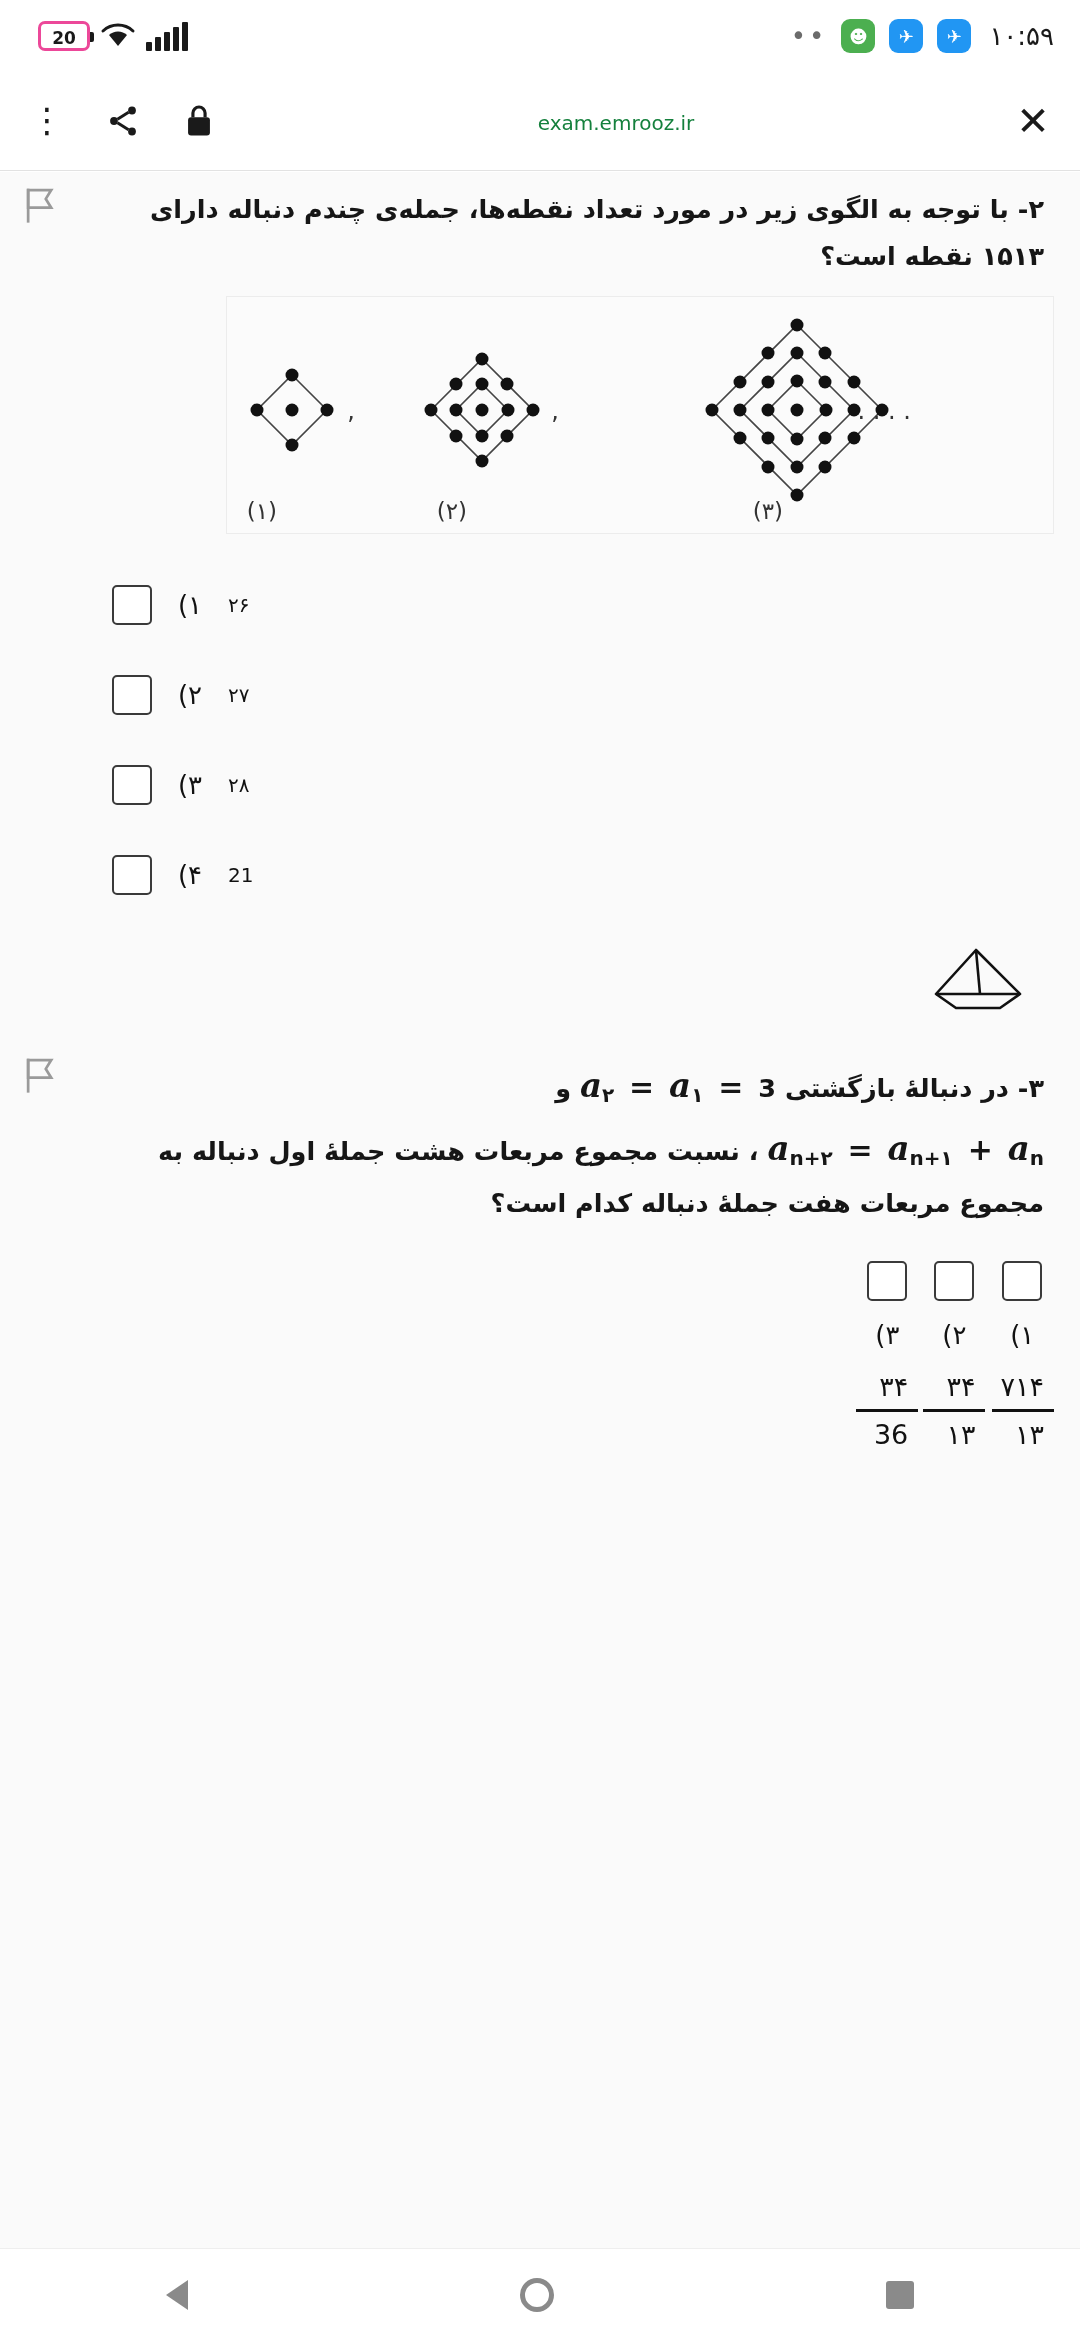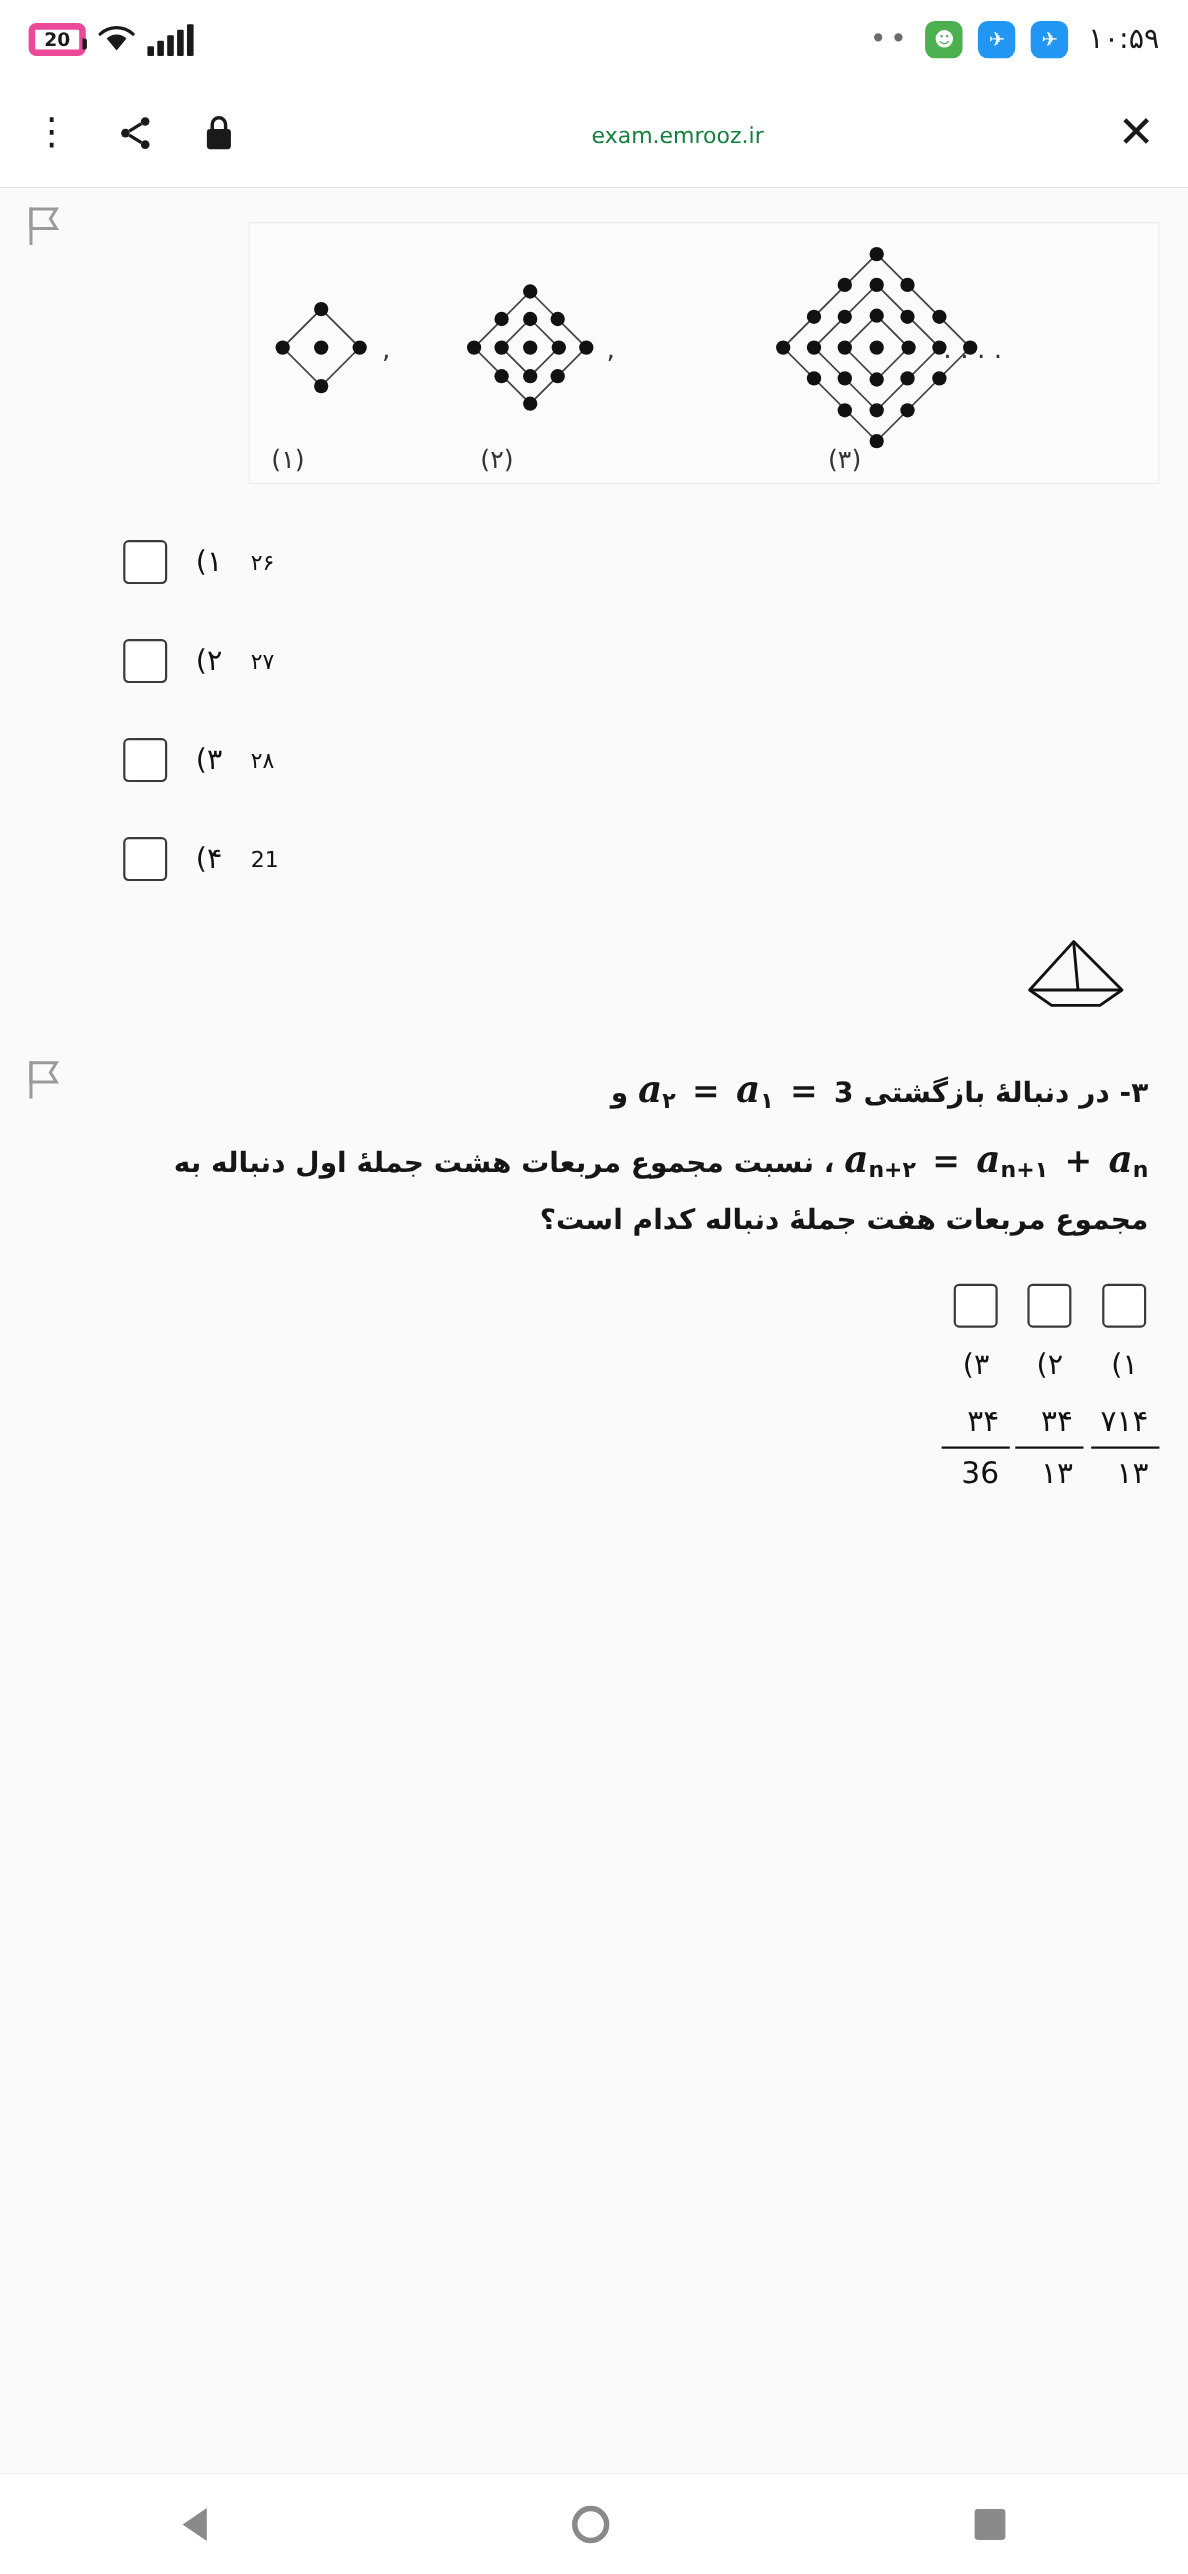--- a/index.html
+++ b/index.html
@@ -19,25 +19,25 @@
     display: flex;
     align-items: center;
     padding: 0 26px;
     direction: ltr;
   }
   .sb-left { display: flex; align-items: center; gap: 10px; }
   .sb-right { display: flex; align-items: center; gap: 14px; margin-left: auto; }
 
   .battery {
     width: 52px; height: 30px;
-    border: 6px solid #ec4899;
+    border: 3px solid #ec4899;
     border-radius: 7px;
     position: relative;
-    display: flex; align-items: flex-start; justify-content: center;
-    font-size: 17px; font-weight: bold; color: #1a1a1a;
+    display: flex; align-items: flex-end; justify-content: center;
+    font-size: 17px; font-weight: bold; color: #1a1a1a; margin-left: 12px;
   }
   .battery:after {
     content: "";
     position: absolute; right: -7px; top: 8px;
     width: 4px; height: 10px; background: #1a1a1a;
     border-radius: 0 2px 2px 0;
   }
   .wifi { width: 36px; height: 28px; position: relative; }
   .wifi svg { display: block; }
   .signal { display: flex; align-items: flex-end; gap: 3px; height: 30px; }
@@ -238,20 +238,24 @@
 <div class="divider"></div>
 
 <div class="content">
 
   <div class="question-block">
     <div class="flag">
       <svg width="34" height="38" viewBox="0 0 24 28" fill="none" stroke="#9a9a9a" stroke-width="2">
         <line x1="4" y1="2" x2="4" y2="27"></line>
         <path d="M4 3 H21 L17 9.5 L21 16 H4 Z"></path>
       </svg>
+    </div>
+    <div class="q-text">
+      <span class="q-num">۲-</span>
+      <span>با توجه به الگوی زیر در مورد تعداد نقطه‌ها، جمله‌ی چندم دنباله دارای ۱۵۱۳ نقطه است؟</span>
     </div>
 
     <div class="figure-box">
       <svg width="826" height="236" viewBox="0 0 826 236">
         <g stroke="#444" stroke-width="1.6" fill="none">
 
           <polygon points="65,78 100,113 65,148 30,113"></polygon>
 
           <polygon points="255,62 306,113 255,164 204,113"></polygon>
           <polygon points="255,87 281,113 255,139 229,113"></polygon>

